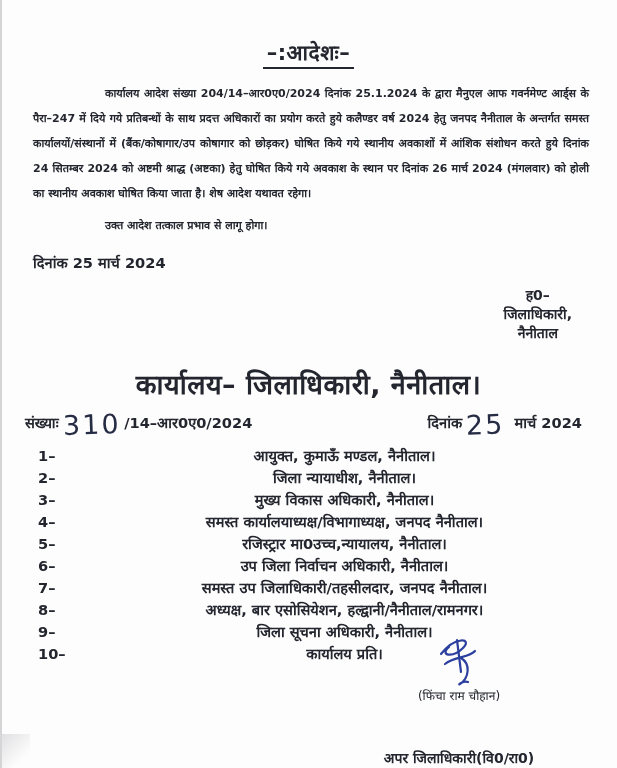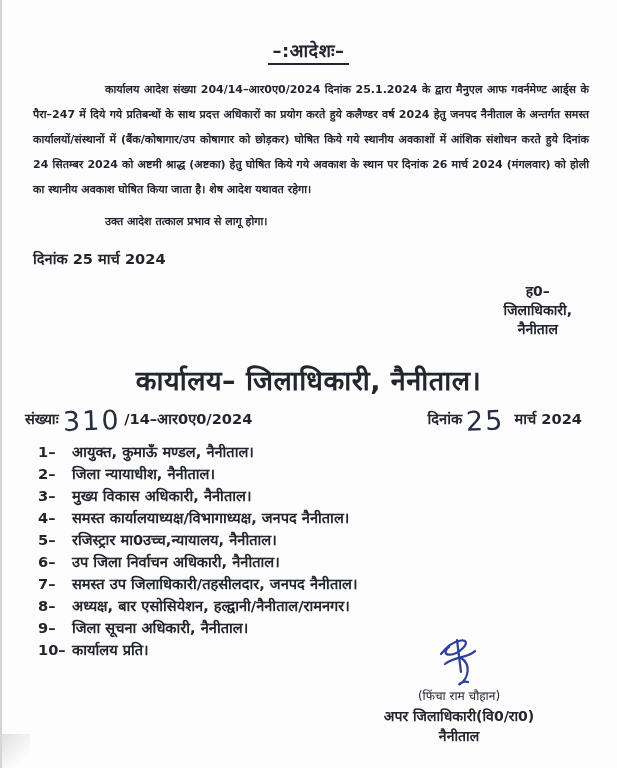--- a/index.html
+++ b/index.html
@@ -10,21 +10,21 @@
     font-family:"DejaVu Sans", sans-serif;
     color:#23262e;
     overflow:hidden;
     box-sizing:border-box;
   }
   .edge-line{position:absolute;left:0;top:0;width:2px;height:100%;background:#bfbfc3;opacity:.65;}
   .corner-smudge{position:absolute;left:0;bottom:0;width:30px;height:34px;
     background:linear-gradient(135deg,#d7d7da 0%,rgba(215,215,218,0) 75%);opacity:.8;}
   .order-heading-wrap{padding-top:38px;text-align:center;}
   .order-heading{
-    display:inline-block;font-size:18px;font-weight:700;letter-spacing:.5px;
+    display:inline-block;font-size:21px;font-weight:700;letter-spacing:.5px;
     border-bottom:2px solid #23262e;padding:0 4px 1px 4px;
   }
   .body-para{
     margin:12px 28px 0 33px;
     font-size:11px;font-weight:700;line-height:25px;
     text-align:justify;text-indent:72px;
   }
   .takeeffect-para{
     margin:9px 28px 0 33px;
     font-size:11px;font-weight:700;line-height:22px;text-indent:72px;
@@ -44,25 +44,25 @@
   .num-left,.num-right{display:flex;align-items:center;}
   .handwritten{
     font-size:27px;font-weight:400;color:#272c45;
     transform:rotate(-2deg);margin:0 4px;letter-spacing:2px;line-height:1;
     position:relative;top:3px;
   }
   .copy-line{margin:17px 0 0 0;text-align:center;font-size:14.6px;font-weight:700;}
   .recipient-list{margin:10px 0 0 38px;}
   .recipient-row{display:flex;font-size:14.6px;font-weight:700;line-height:22px;}
   .recipient-no{width:34px;flex:0 0 34px;}
-  .recipient-text{flex:1;}
+  .recipient-text{flex:1;text-align:center;}
   .bottom-sign{position:absolute;top:632px;right:48px;width:220px;text-align:center;}
   .scribble{display:block;margin:0 auto -4px auto;}
   .sign-name{font-size:12px;font-weight:400;line-height:20px;}
-  .sign-desig{font-size:14px;font-weight:700;line-height:20px;}
+  .sign-desig{font-size:14px;font-weight:700;line-height:20px;margin-top:42px;}
   .sign-place{font-size:14px;font-weight:700;line-height:20px;}
 </style>
 </head>
 <body>
 
 <div class="page">
   <div class="edge-line"></div>
   <div class="corner-smudge"></div>
 
   <div class="order-heading-wrap">

